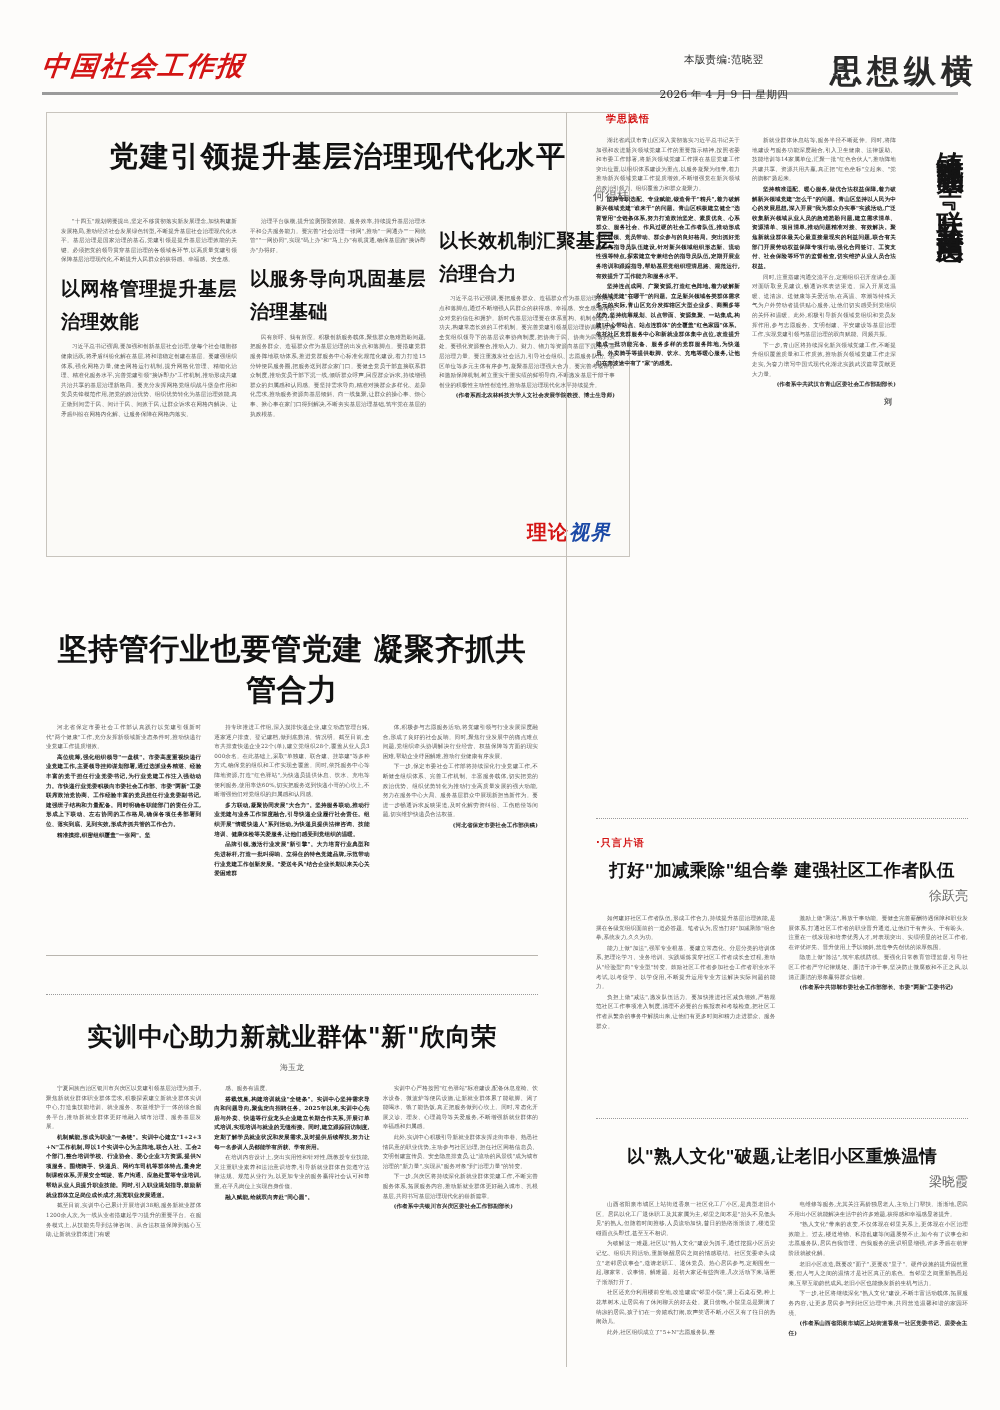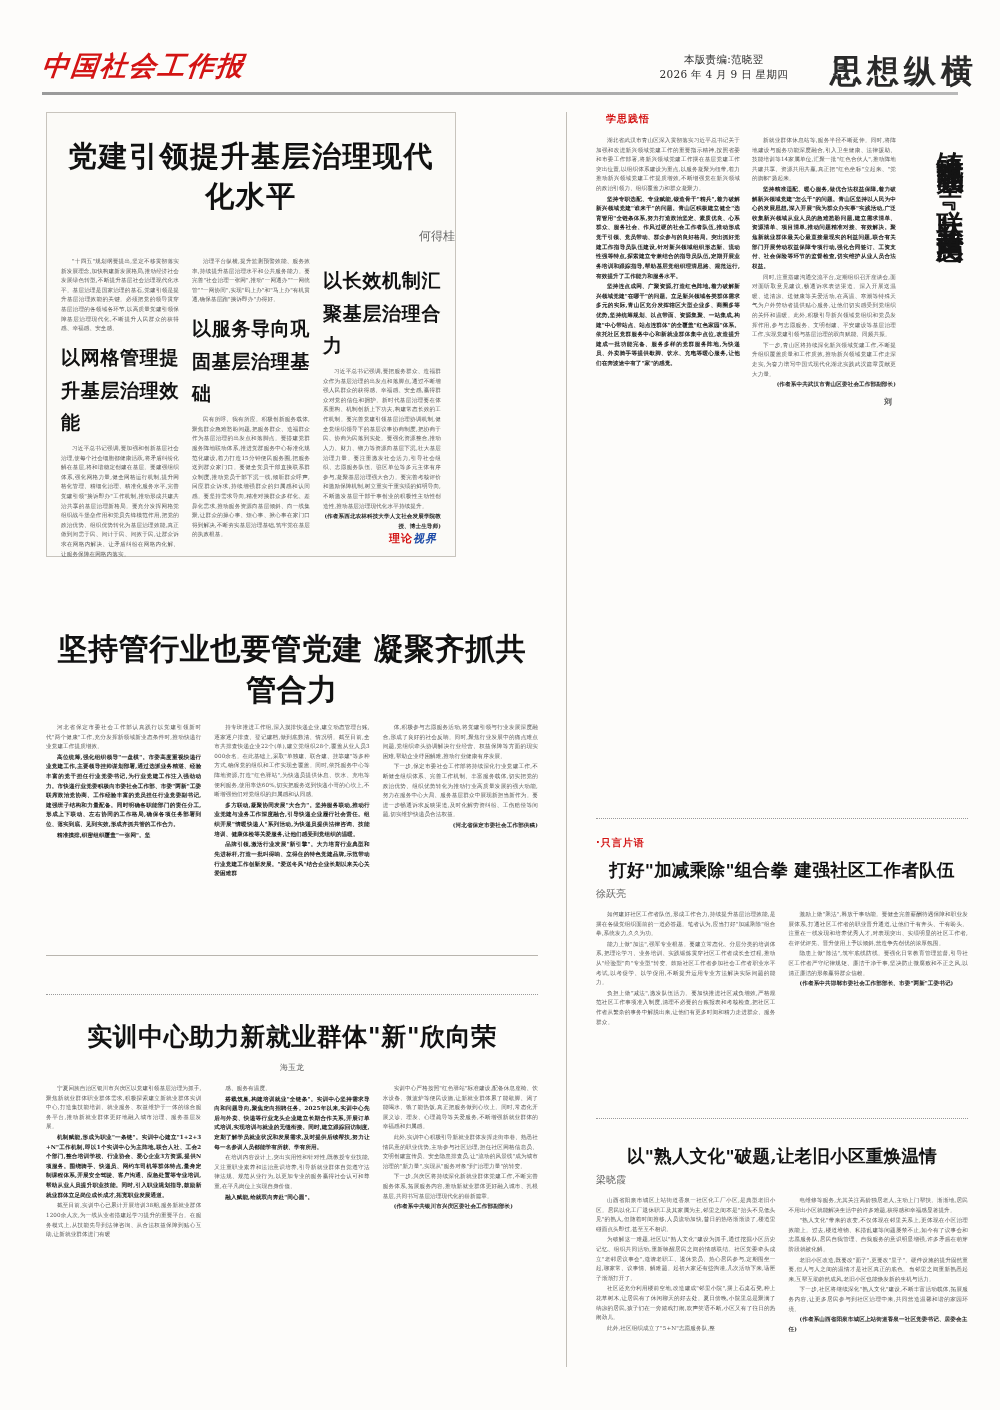--- a/index.html
+++ b/index.html
@@ -23,21 +23,21 @@
     font-style:italic;
     transform:skewX(-6deg);
     white-space:nowrap;
   }
   .mast-rule {
     position:absolute; left:42px; top:92px; width:916px; height:3px;
     background:linear-gradient(to right,#9a9a9a,#b9b9b9);
   }
   .mast-meta { position:absolute; right:212px; top:52px; text-align:center; line-height:1.45; }
   .mast-meta .ed { font-size:10.5px; color:#2b2b2b; letter-spacing:.3px; }
-  .mast-meta .dt { font-size:10.5px; color:#2b2b2b; letter-spacing:.3px; white-space:nowrap;}
+  .mast-meta .dt { font-size:10.5px; color:#2b2b2b; letter-spacing:.3px; white-space:nowrap;margin-top:20px;}
   .mast-pageno {
     position:absolute; right:150px; top:50px;
     font-size:33px; font-weight:400; color:#3a3a3a;
     font-family:"Liberation Sans", sans-serif;
   }
   .mast-section {
     position:absolute; right:22px; top:50px;
     font-size:32px; font-weight:700; letter-spacing:5px; color:#2a2a2a;
     font-family:"DejaVu Sans", sans-serif;
   }
@@ -55,37 +55,37 @@
   .body-col p.credit2 { text-align:left; text-indent:11px; font-weight:700; color:#2a2a2a; }
 
   .sub-h {
     font-size:19px; font-weight:700; color:#111; 
     margin:7px 0 5px 0; letter-spacing:.5px;
     font-family:"DejaVu Sans", sans-serif;
   }
 
   
   .lead-box {
-    position:absolute; left:46px; top:112px; width:410px; height:445px;
+    position:absolute; left:46px; top:112px; width:584px; height:445px;
     border:1px solid #c8c4bd; background:#fbfaf7; box-sizing:border-box;
   }
   .lead-title {
     margin:24px 10px 0 10px; text-align:center;
     font-size:29px; font-weight:700; letter-spacing:1.5px; color:#111;
     font-family:"DejaVu Serif", serif;
   }
   .lead-byline { text-align:right; font-size:12px; color:#666; margin-top:11px; }
   .lead-cols {
     display:flex; gap:13px; margin:12px 14px 0 14px;
   }
   .lead-cols > div { flex:1; }
 
   .theory-badge {
     position:absolute; right:18px; bottom:10px;
-    font-size:11px; font-weight:700; letter-spacing:1px;
+    font-size:20px; font-weight:700; letter-spacing:1px;
     font-family:"DejaVu Sans", sans-serif;
   }
   .theory-badge .r { color:#d31414; }
   .theory-badge .b { color:#1b49a6; font-style:italic; }
 
   
   .tag-red {
     font-size:10px; font-weight:700; color:#d31414; letter-spacing:1px;
     font-family:"DejaVu Sans", sans-serif;
   }
@@ -147,21 +147,21 @@
     position:absolute; left:596px; top:1118px; width:372px; height:0;
     border-top:1.5px dotted #9a9a9a;
   }
 
   .r-art2 { position:absolute; left:596px; top:836px; width:372px; }
   .r-art2 .hl, .r-art3 .hl {
     font-size:17.5px; font-weight:700; text-align:center; color:#111;
     letter-spacing:.3px; margin:8px 0 5px 0;
     font-family:"DejaVu Serif", serif;
   }
-  .r-art2 .byline, .r-art3 .byline { text-align:left; font-size:10px; color:#666; margin-bottom:9px; }
+  .r-art2 .byline, .r-art3 .byline { text-align:right; font-size:13px; color:#666; margin-bottom:9px; }
   .cols2 { display:flex; gap:13px; }
   .cols2 > div { flex:1; }
 
   .r-art3 { position:absolute; left:596px; top:1136px; width:372px; }
 </style>
 </head>
 <body>
 
 <div class="page">
 

